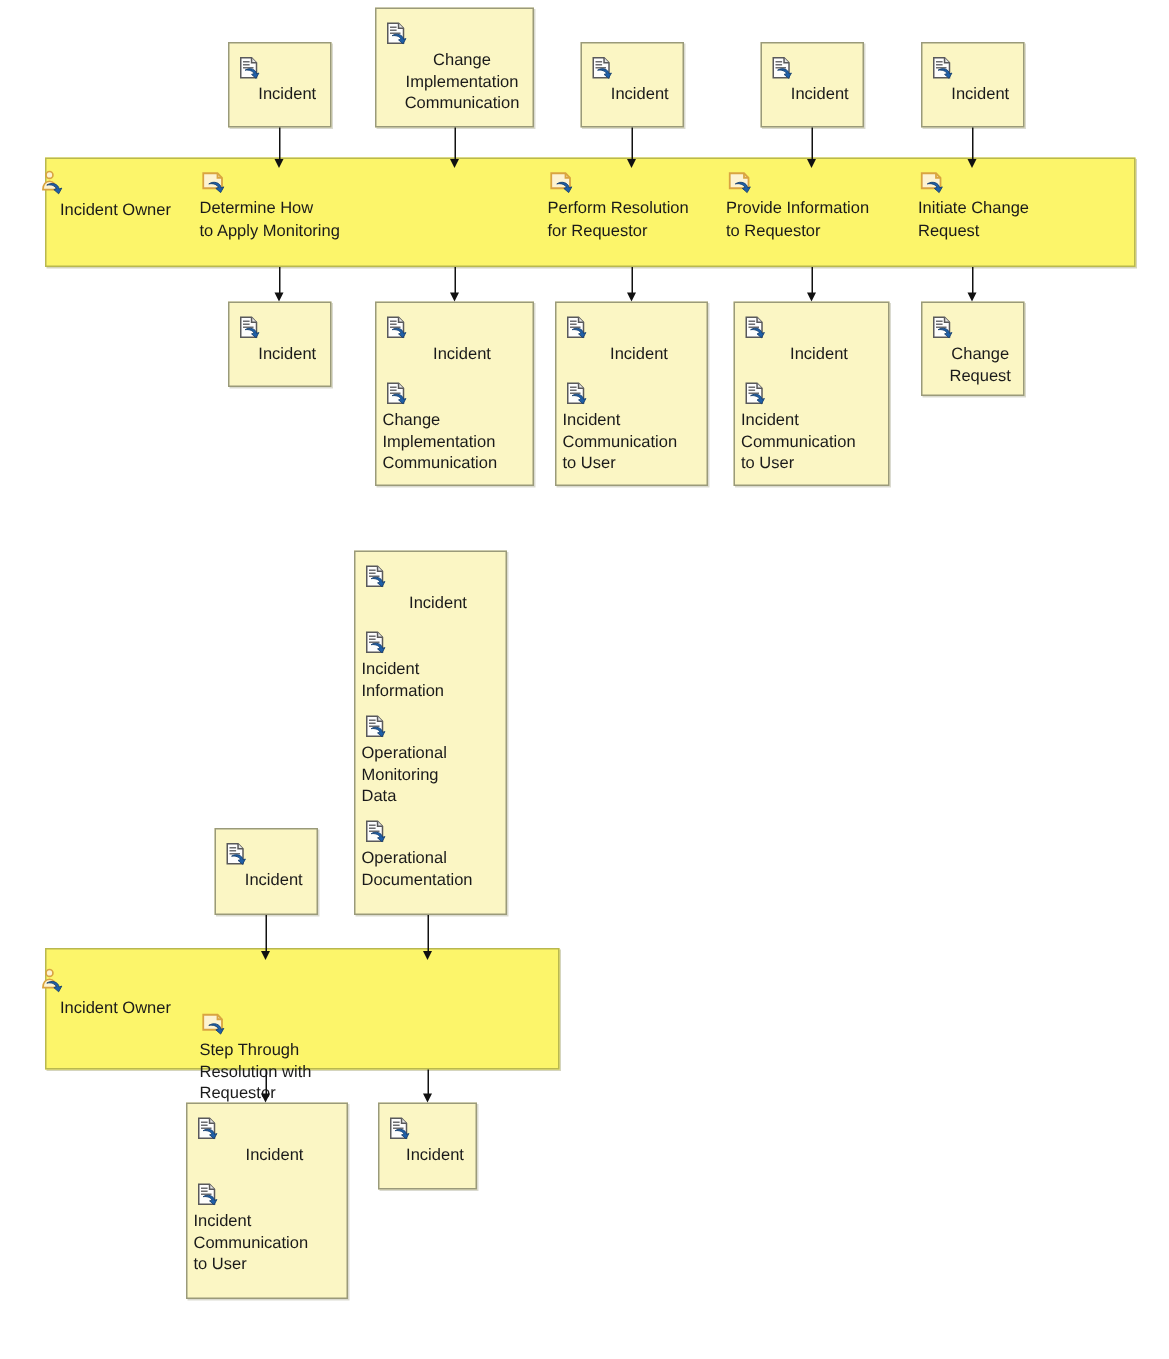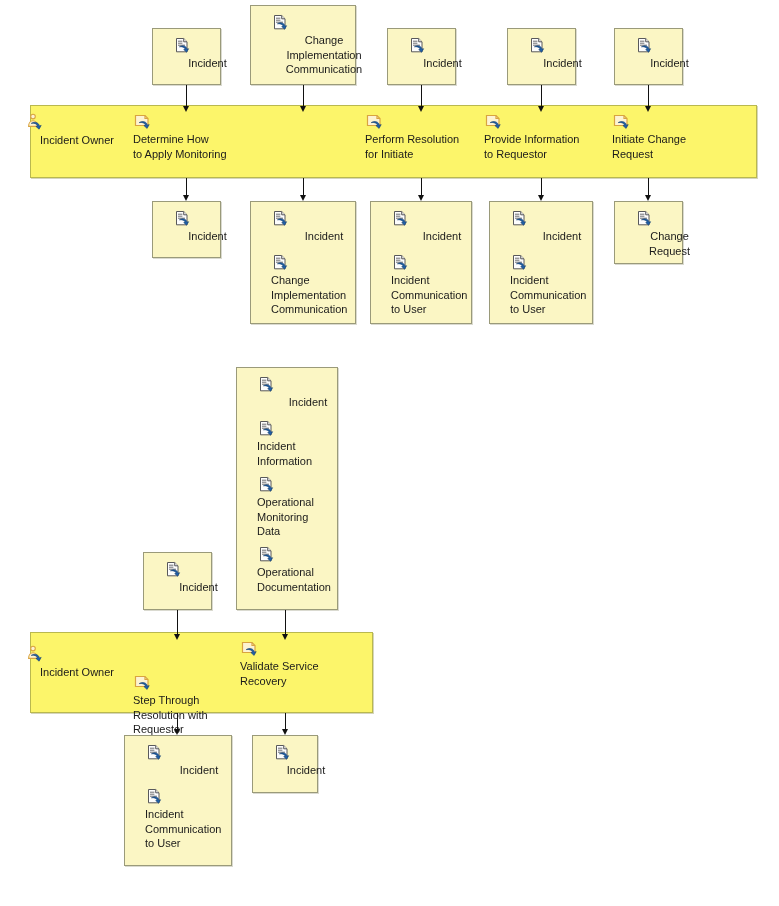--- a/index.html
+++ b/index.html
@@ -13,21 +13,21 @@
   
   .card{
     position:absolute;
     background:#fbf6c4;
     border:1px solid #9a9a7a;
     box-sizing:border-box;
     box-shadow:1px 1px 0 rgba(150,150,120,.35);
   }
   .card .entry{
     text-align:center;
-    padding:0 20px;
+    padding:0 4px;
   }
   .card .entry .label{
     display:block;
     line-height:14.5px;
     color:#1a1a1a;
     font-size:11px;
     white-space:pre-line;
   }
   .card .entry.left .label{text-align:left;}
 
@@ -163,21 +163,21 @@
           <path d="M2.5 2.5 h9.5 l3 3 v7 h-12.5 z" fill="#fdf3d2" stroke="#d9a441" stroke-width="1.2"></path>
           <path d="M12 2.5 v3 h3" fill="none" stroke="#d9a441" stroke-width="1.2"></path>
           <path d="M6.2 9.6 c3.4-2.3 7.8-0.7 8.2 2.6 l1.8-0.6 -2.1 3.8 -3.2-2.8 1.7-0.6 c-0.7-2-3.7-3-6.4-2.4 z" fill="#1f5fa8" stroke="#16406f" stroke-width="0.6" stroke-linejoin="round"></path>
         </svg></span><span>Determine How
 to Apply Monitoring</span></div>
     <div class="lane-cell left-al" style="left: 365px; top: 113px; width: 110px;"><span class="ico"><svg width="20" height="17" viewBox="0 0 20 17">
           <path d="M2.5 2.5 h9.5 l3 3 v7 h-12.5 z" fill="#fdf3d2" stroke="#d9a441" stroke-width="1.2"></path>
           <path d="M12 2.5 v3 h3" fill="none" stroke="#d9a441" stroke-width="1.2"></path>
           <path d="M6.2 9.6 c3.4-2.3 7.8-0.7 8.2 2.6 l1.8-0.6 -2.1 3.8 -3.2-2.8 1.7-0.6 c-0.7-2-3.7-3-6.4-2.4 z" fill="#1f5fa8" stroke="#16406f" stroke-width="0.6" stroke-linejoin="round"></path>
         </svg></span><span>Perform Resolution
-for Initiate</span></div>
+for Requestor</span></div>
     <div class="lane-cell left-al" style="left: 484px; top: 113px; width: 110px;"><span class="ico"><svg width="20" height="17" viewBox="0 0 20 17">
           <path d="M2.5 2.5 h9.5 l3 3 v7 h-12.5 z" fill="#fdf3d2" stroke="#d9a441" stroke-width="1.2"></path>
           <path d="M12 2.5 v3 h3" fill="none" stroke="#d9a441" stroke-width="1.2"></path>
           <path d="M6.2 9.6 c3.4-2.3 7.8-0.7 8.2 2.6 l1.8-0.6 -2.1 3.8 -3.2-2.8 1.7-0.6 c-0.7-2-3.7-3-6.4-2.4 z" fill="#1f5fa8" stroke="#16406f" stroke-width="0.6" stroke-linejoin="round"></path>
         </svg></span><span>Provide Information
 to Requestor</span></div>
     <div class="lane-cell left-al" style="left: 612px; top: 113px; width: 104px;"><span class="ico"><svg width="20" height="17" viewBox="0 0 20 17">
           <path d="M2.5 2.5 h9.5 l3 3 v7 h-12.5 z" fill="#fdf3d2" stroke="#d9a441" stroke-width="1.2"></path>
           <path d="M12 2.5 v3 h3" fill="none" stroke="#d9a441" stroke-width="1.2"></path>
           <path d="M6.2 9.6 c3.4-2.3 7.8-0.7 8.2 2.6 l1.8-0.6 -2.1 3.8 -3.2-2.8 1.7-0.6 c-0.7-2-3.7-3-6.4-2.4 z" fill="#1f5fa8" stroke="#16406f" stroke-width="0.6" stroke-linejoin="round"></path>
@@ -429,26 +429,20 @@
           <path d="M3.6 13.4 c0-3.3 1.9-5.6 4.4-5.6 c2.5 0 4.4 2.3 4.4 5.6 z" fill="#fdf3d2" stroke="#d9a441" stroke-width="1.1"></path>
           <path d="M6.2 10.4 c3.4-2.3 7.8-0.7 8.2 2.6 l1.8-0.6 -2.1 3.8 -3.2-2.8 1.7-0.6 c-0.7-2-3.7-3-6.4-2.4 z" fill="#1f5fa8" stroke="#16406f" stroke-width="0.6" stroke-linejoin="round"></path>
         </svg></span><span>Incident Owner</span></div>
     <div class="lane-cell left-al" style="left: 133px; top: 674px; width: 94px;"><span class="ico"><svg width="20" height="17" viewBox="0 0 20 17">
           <path d="M2.5 2.5 h9.5 l3 3 v7 h-12.5 z" fill="#fdf3d2" stroke="#d9a441" stroke-width="1.2"></path>
           <path d="M12 2.5 v3 h3" fill="none" stroke="#d9a441" stroke-width="1.2"></path>
           <path d="M6.2 9.6 c3.4-2.3 7.8-0.7 8.2 2.6 l1.8-0.6 -2.1 3.8 -3.2-2.8 1.7-0.6 c-0.7-2-3.7-3-6.4-2.4 z" fill="#1f5fa8" stroke="#16406f" stroke-width="0.6" stroke-linejoin="round"></path>
         </svg></span><span>Step Through
 Resolution with
 Requestor</span></div>
-    <div class="lane-cell left-al" style="left: 240px; top: 640px; width: 96px;"><span class="ico"><svg width="20" height="17" viewBox="0 0 20 17">
-          <path d="M2.5 2.5 h9.5 l3 3 v7 h-12.5 z" fill="#fdf3d2" stroke="#d9a441" stroke-width="1.2"></path>
-          <path d="M12 2.5 v3 h3" fill="none" stroke="#d9a441" stroke-width="1.2"></path>
-          <path d="M6.2 9.6 c3.4-2.3 7.8-0.7 8.2 2.6 l1.8-0.6 -2.1 3.8 -3.2-2.8 1.7-0.6 c-0.7-2-3.7-3-6.4-2.4 z" fill="#1f5fa8" stroke="#16406f" stroke-width="0.6" stroke-linejoin="round"></path>
-        </svg></span><span>Validate Service
-Recovery</span></div>
     <div class="card" style="left: 124px; top: 735px; width: 108px; height: 131px;">
       <div class="entry" style="position: absolute; left: 0px; top: 8px; width: 108px;">
         <span class="ico">
           <svg width="18" height="17" viewBox="0 0 18 17">
             <path d="M3.5 1.5 h7.2 l3.3 3.3 v10 h-10.5 z" fill="#fdfdfd" stroke="#59595b" stroke-width="1"></path>
             <path d="M10.7 1.5 v3.3 h3.3" fill="#e8e8e8" stroke="#59595b" stroke-width="1"></path>
             <g stroke="#6d6d70" stroke-width="1">
               <line x1="5" y1="4.2" x2="9.4" y2="4.2"></line>
               <line x1="5" y1="6.2" x2="9.4" y2="6.2"></line>
               <line x1="5" y1="8.2" x2="12" y2="8.2"></line>

